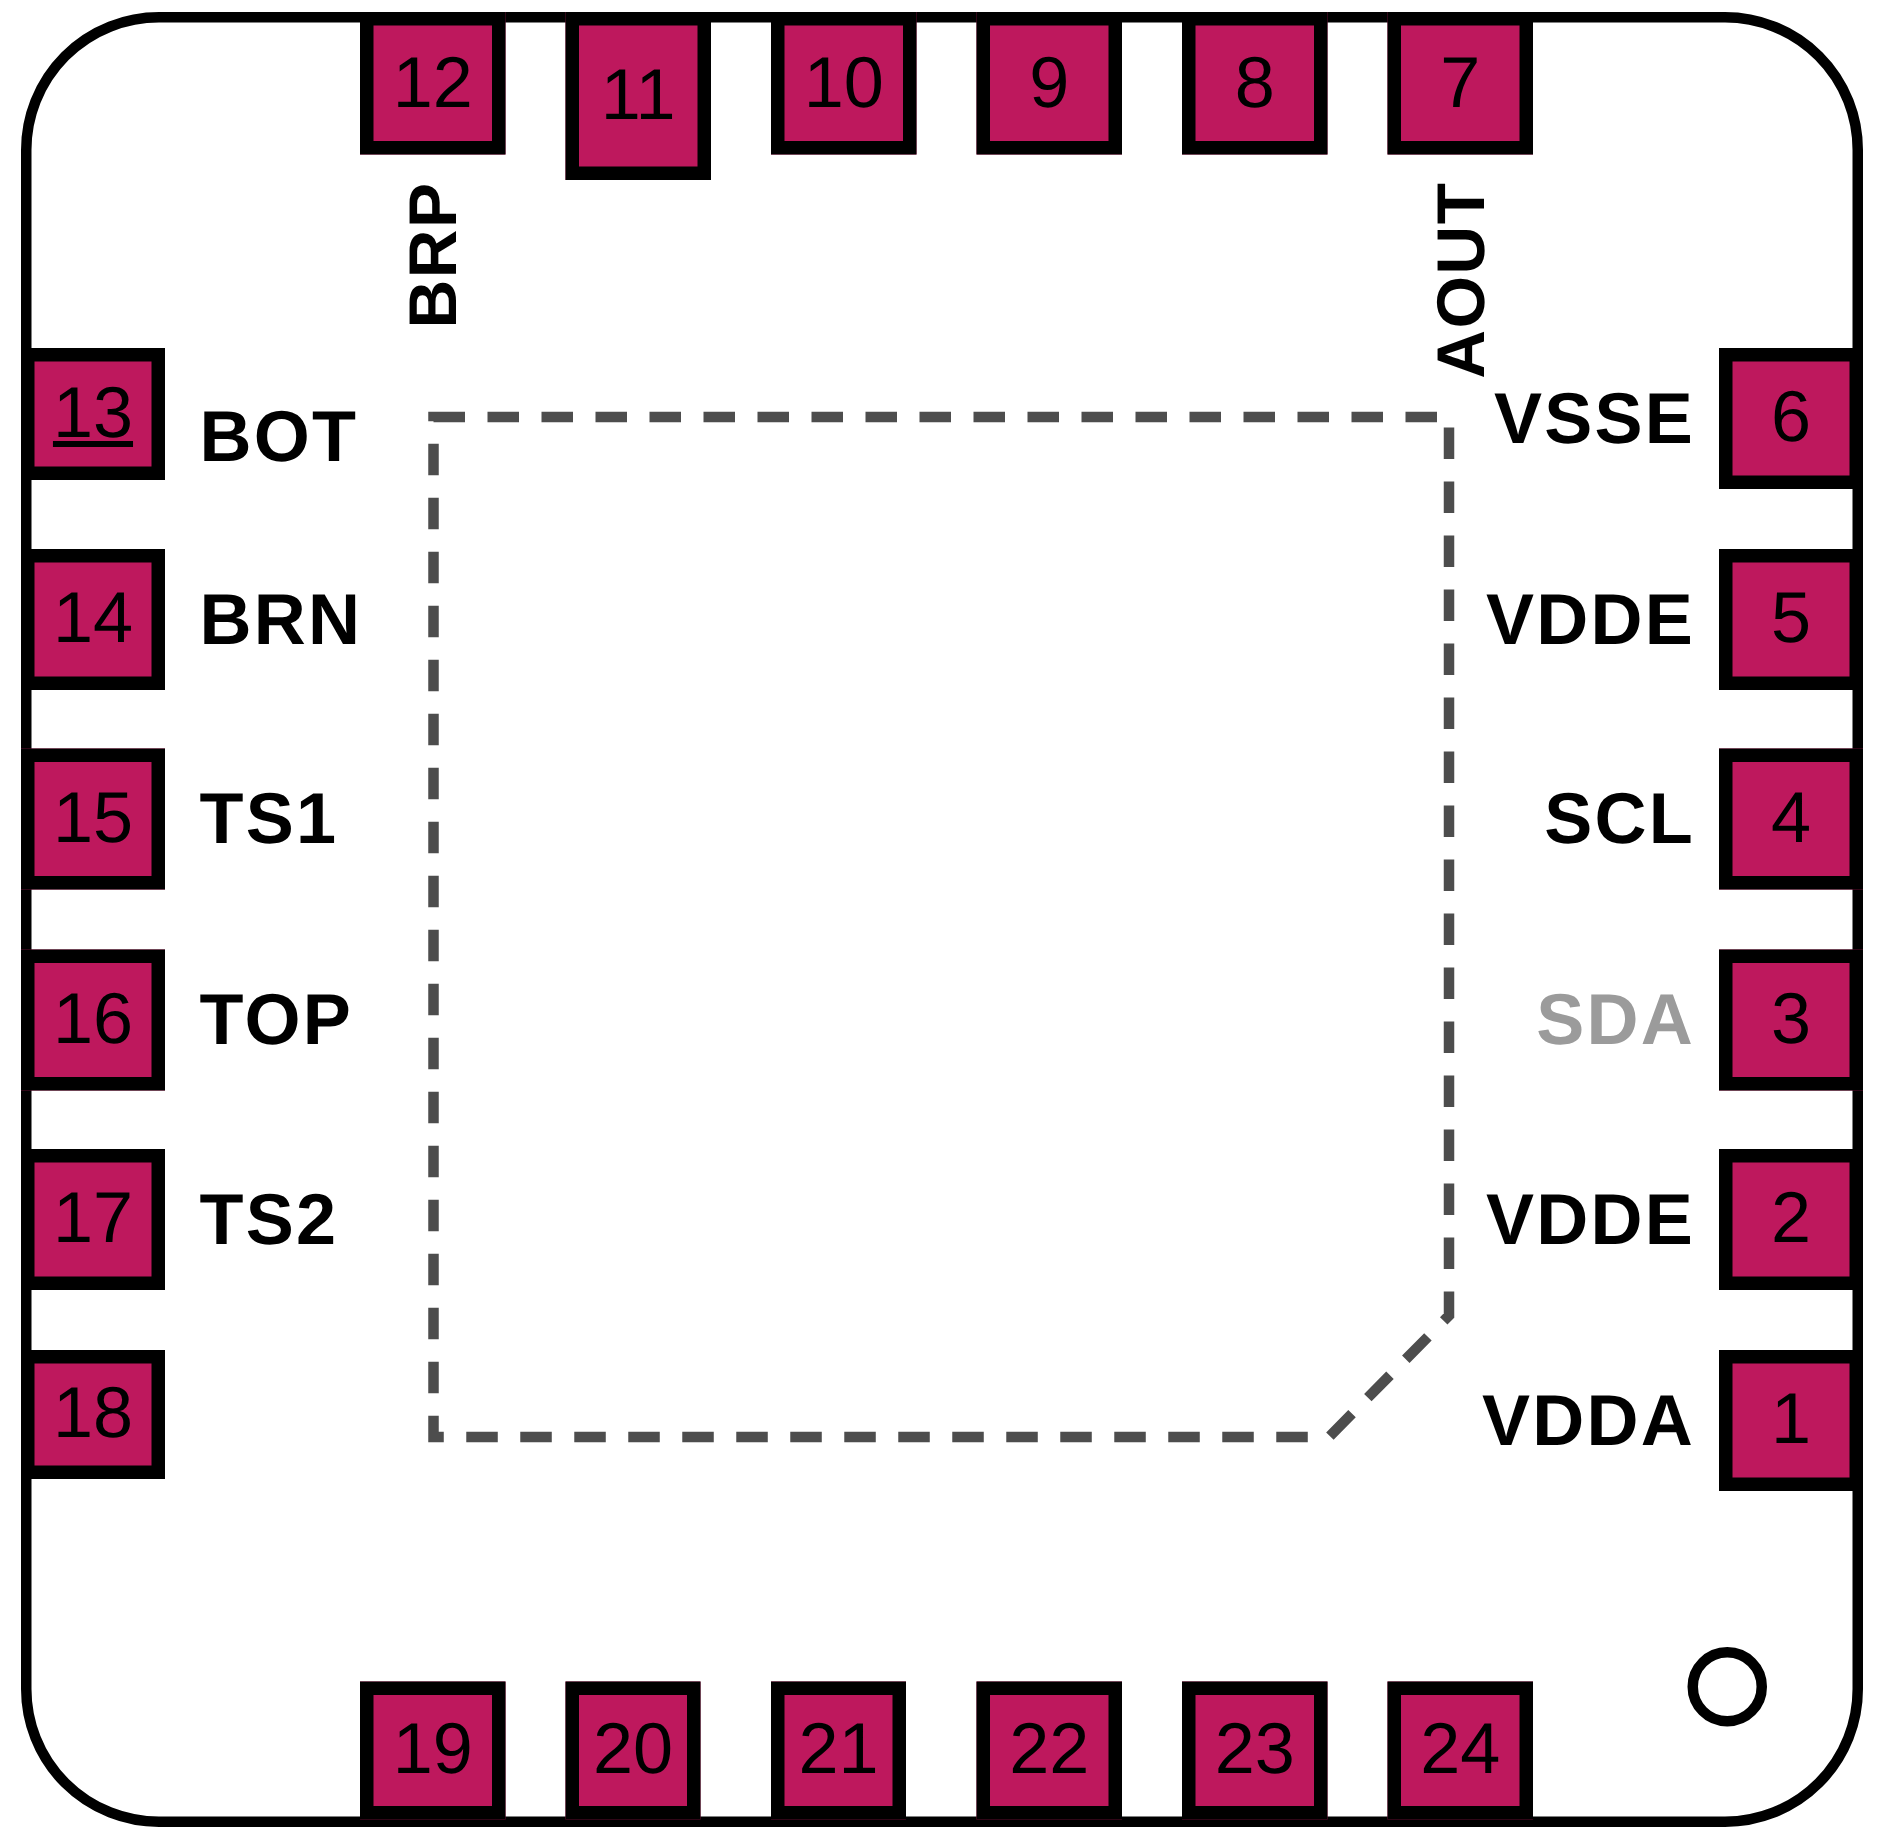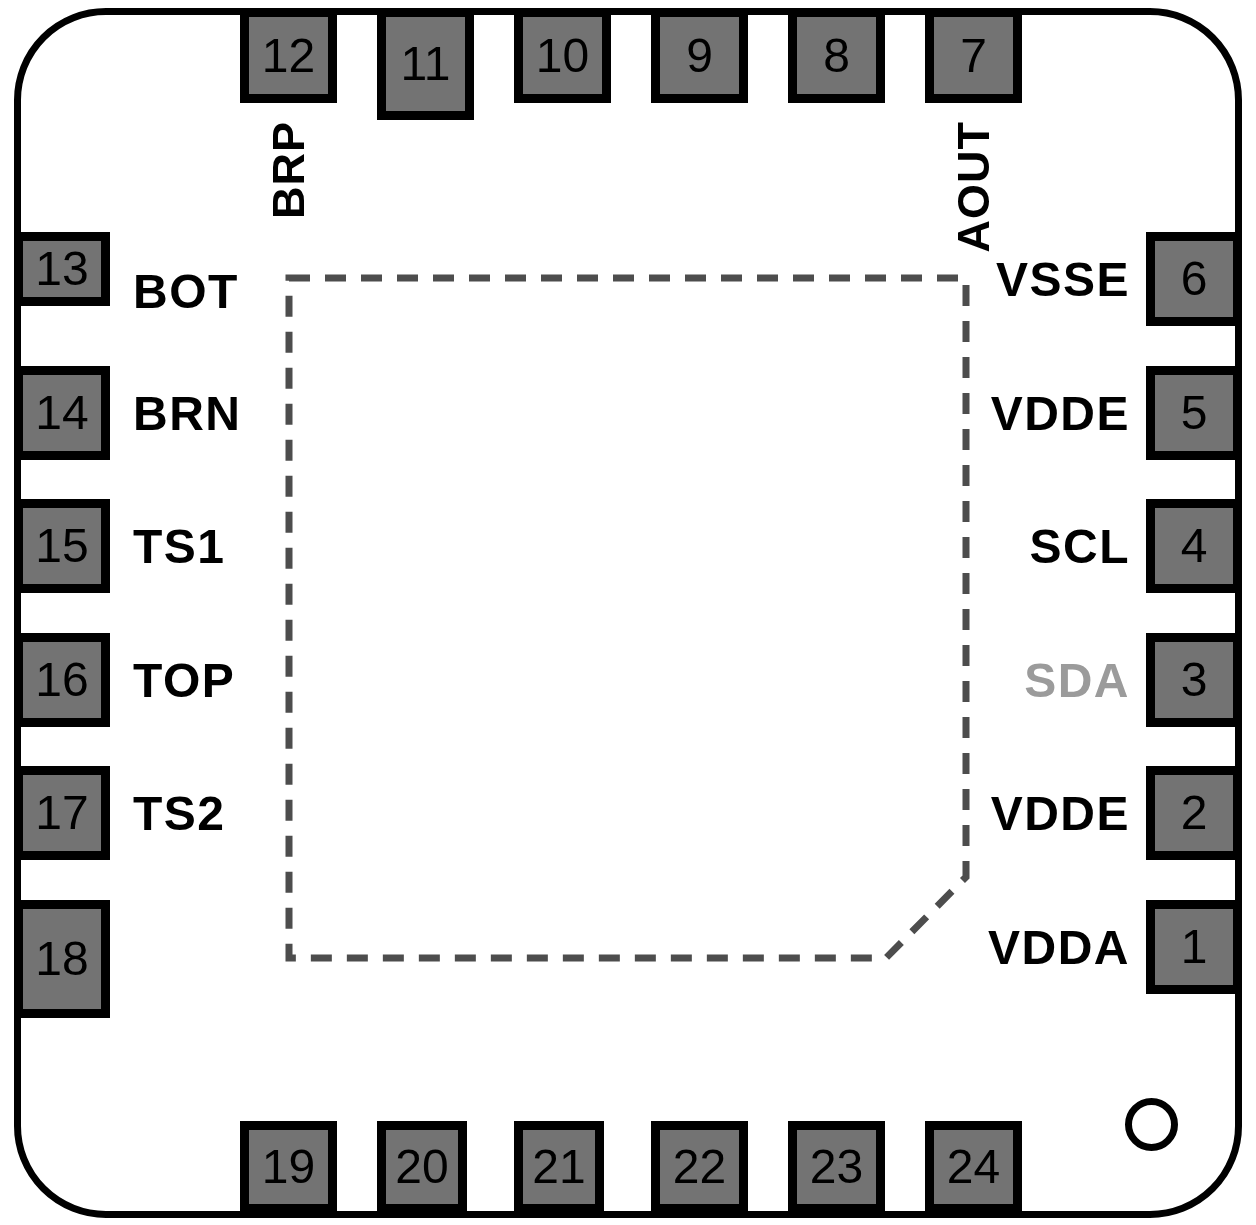--- a/index.html
+++ b/index.html
@@ -38,21 +38,21 @@
     justify-content: center;
     font-size: 98px;
     font-weight: bold;
     color: var(--ink);
     white-space: nowrap;
   }
   .pin {
     position: absolute;
     box-sizing: border-box;
     border: 9px solid var(--ink);
-    background: #737373;
+    background: #be185d;
     display: flex;
     align-items: center;
     justify-content: center;
   }
   .pin span {
     font-size: 48px;
     color: var(--ink);
     line-height: 1;
   }
   .hlabel {
@@ -132,41 +132,41 @@
       </div>
       <div class="pin" style="left: 651px; top: 1121px; width: 97px; height: 92px;">
         <span>22</span>
       </div>
       <div class="pin" style="left: 788px; top: 1121px; width: 97px; height: 92px;">
         <span>23</span>
       </div>
       <div class="pin" style="left: 925px; top: 1121px; width: 97px; height: 92px;">
         <span>24</span>
       </div>
-      <div class="pin" style="left: 14px; top: 232px; width: 96px; height: 74px;">
+      <div class="pin" style="left: 14px; top: 232px; width: 96px; height: 88px; text-decoration: underline;">
         <span>13</span>
       </div>
       <div class="hlabel" style="left: 133px; top: 292px;">BOT</div>
       <div class="pin" style="left: 14px; top: 366px; width: 96px; height: 94px;">
         <span>14</span>
       </div>
       <div class="hlabel" style="left: 133px; top: 414px;">BRN</div>
       <div class="pin" style="left: 14px; top: 499px; width: 96px; height: 94px;">
         <span>15</span>
       </div>
       <div class="hlabel" style="left: 133px; top: 547px;">TS1</div>
       <div class="pin" style="left: 14px; top: 633px; width: 96px; height: 94px;">
         <span>16</span>
       </div>
       <div class="hlabel" style="left: 133px; top: 681px;">TOP</div>
       <div class="pin" style="left: 14px; top: 766px; width: 96px; height: 94px;">
         <span>17</span>
       </div>
       <div class="hlabel" style="left: 133px; top: 814px;">TS2</div>
-      <div class="pin" style="left: 14px; top: 900px; width: 96px; height: 118px;">
+      <div class="pin" style="left: 14px; top: 900px; width: 96px; height: 86px;">
         <span>18</span>
       </div>
       <div class="pin" style="left: 1146px; top: 232px; width: 96px; height: 94px;">
         <span>6</span>
       </div>
       <div class="hlabel" style="right: 126px; top: 280px;">VSSE</div>
       <div class="pin" style="left: 1146px; top: 366px; width: 96px; height: 94px;">
         <span>5</span>
       </div>
       <div class="hlabel" style="right: 126px; top: 414px;">VDDE</div>

